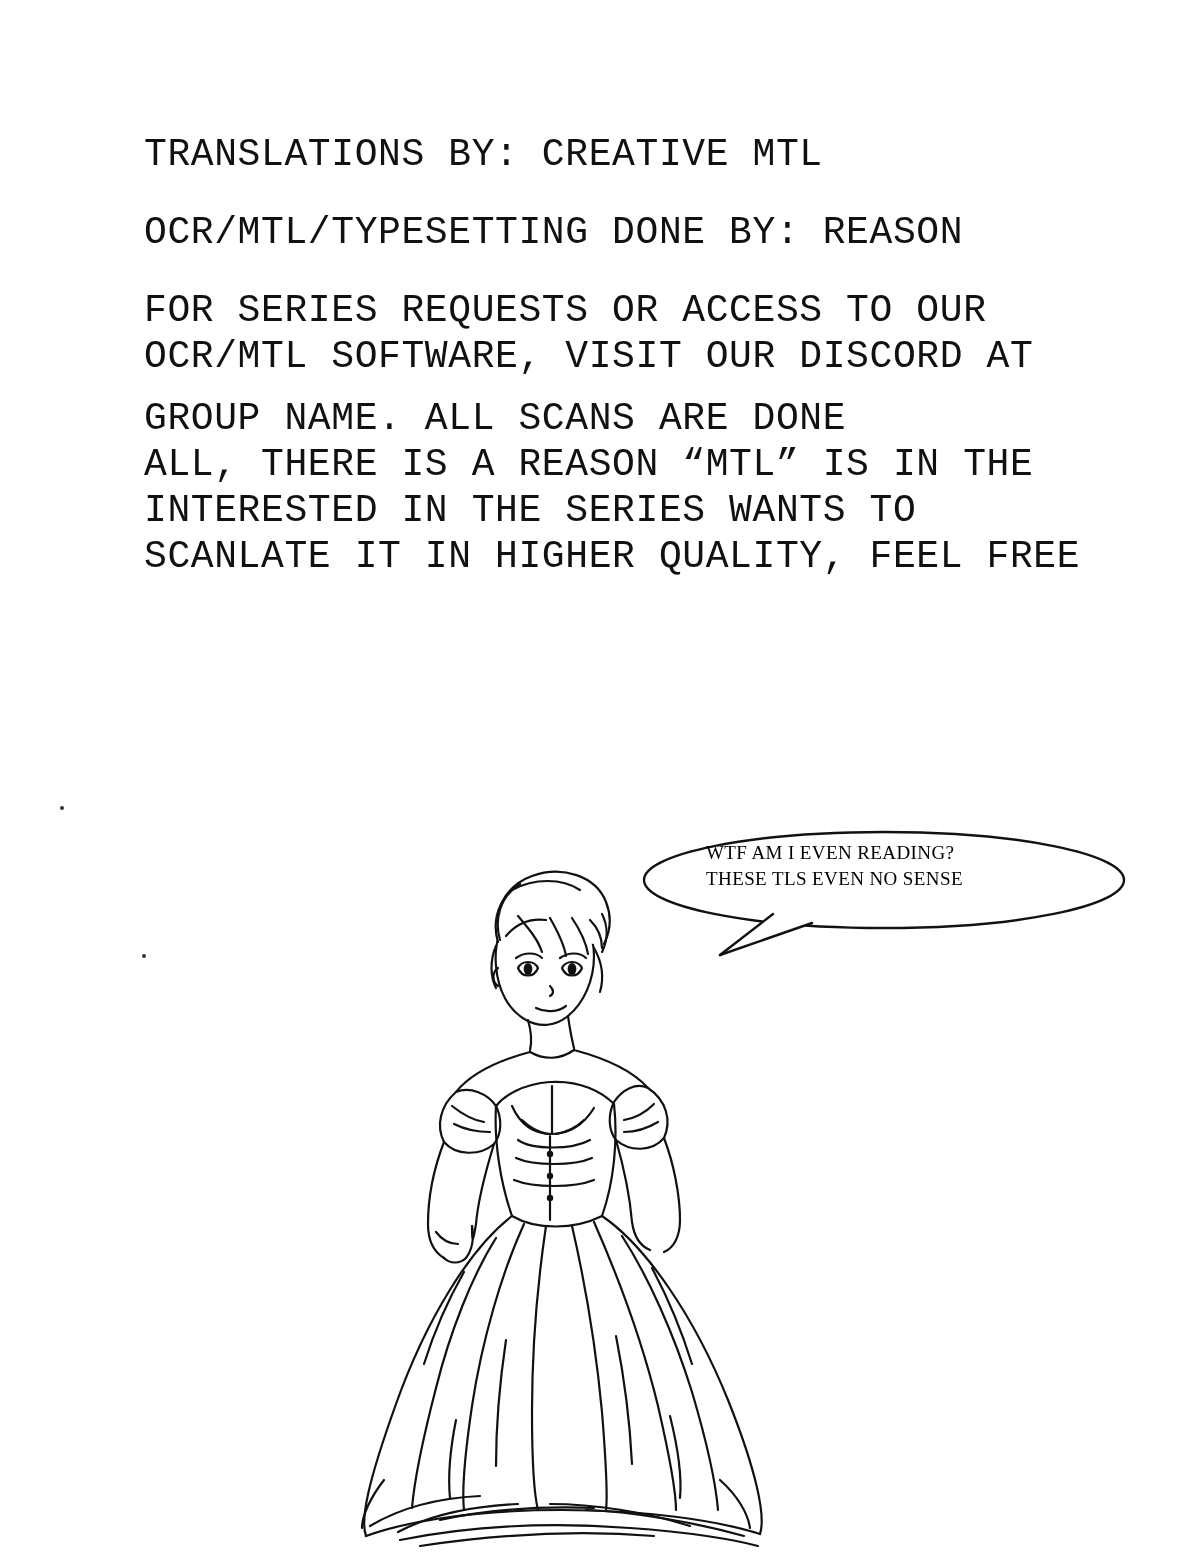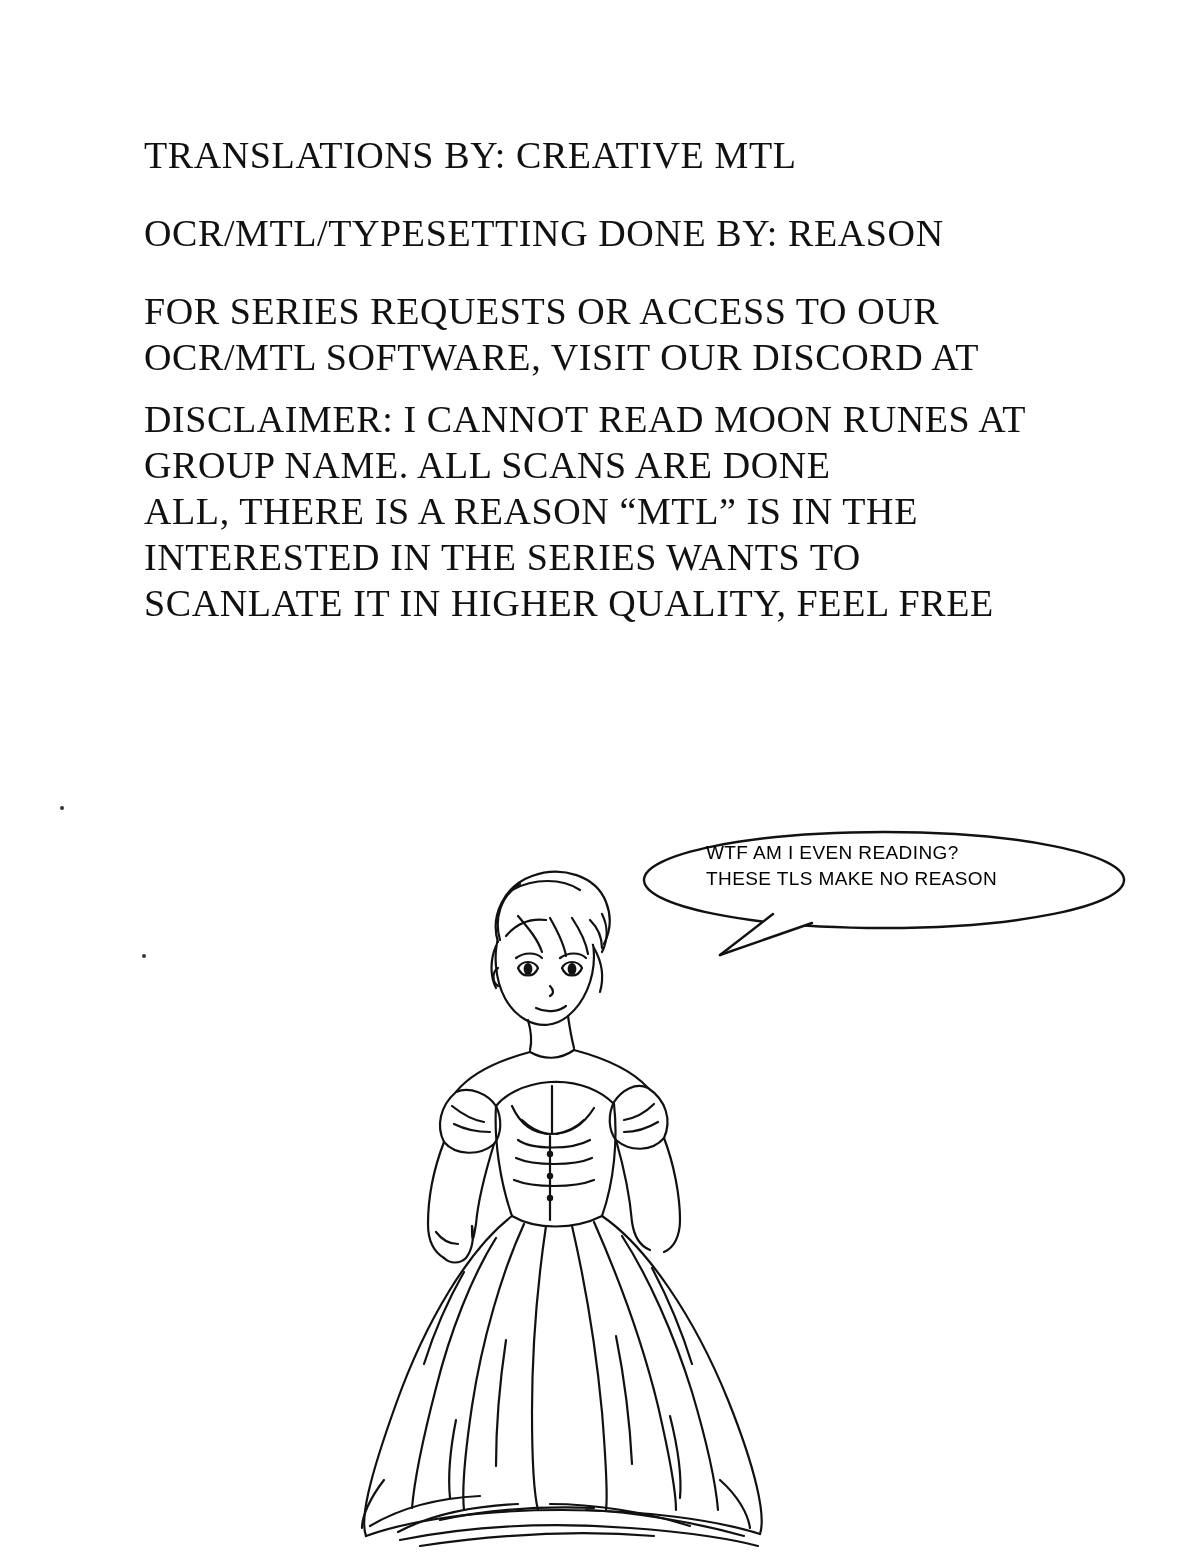--- a/index.html
+++ b/index.html
@@ -18,21 +18,21 @@
   }
 
   
   .notes {
     position: absolute;
     left: 144px;
     top: 132px;
     width: 980px;
   }
   .note-line {
-    font-family: Liberation Serif, serif;
+    font-family: Liberation Mono, monospace;
     font-size: 38px;
     line-height: 46px;
     letter-spacing: 0.6px;
     font-weight: 400;
     color: #111111;
     white-space: pre-wrap;
   }
   .note-block {
     margin-bottom: 32px;
   }
@@ -60,21 +60,21 @@
   .artwork svg {
     display: block;
   }
 
   
   .bubble-text {
     position: absolute;
     left: 706px;
     top: 840px;
     width: 340px;
-    font-family: Liberation Sans, sans-serif;
+    font-family: Liberation Serif, serif;
     font-size: 19px;
     line-height: 26px;
     letter-spacing: 0.4px;
     color: #000;
   }
 </style>
 </head>
 <body>
 
 <div class="page">
@@ -88,21 +88,20 @@
     <div class="note-block">
       <div class="note-line">OCR/MTL/TYPESETTING DONE BY: REASON</div>
     </div>
 
     <div class="note-block tight">
       <div class="note-line">FOR SERIES REQUESTS OR ACCESS TO OUR</div>
       <div class="note-line">OCR/MTL SOFTWARE, VISIT OUR DISCORD AT</div>
     </div>
 
     <div class="note-block">
-      <div class="note-line">DISCLAIMER: I CANNOT READ MOON RUNES AT</div>
       <div class="note-line">GROUP NAME. ALL SCANS ARE DONE</div>
       <div class="note-line">ALL, THERE IS A REASON “MTL” IS IN THE</div>
       <div class="note-line">INTERESTED IN THE SERIES WANTS TO</div>
       <div class="note-line">SCANLATE IT IN HIGHER QUALITY, FEEL FREE</div>
     </div>
 
   </div>
 
   <div class="speck" style="left:60px; top:806px;"></div>
   <div class="speck" style="left:142px; top:954px;"></div>
@@ -223,16 +222,16 @@
 
         <path d="M150 720 C220 706 300 702 380 708 C440 712 486 720 508 726"></path>
         <path d="M170 726 C250 714 330 710 404 716"></path>
       </g>
 
     </svg>
   </div>
 
   <div class="bubble-text">
     <div>WTF AM I EVEN READING?</div>
-    <div>THESE TLS MAKE NO REASON</div>
+    <div>THESE TLS EVEN NO SENSE</div>
   </div>
 
 </div>
 
 </body></html>

